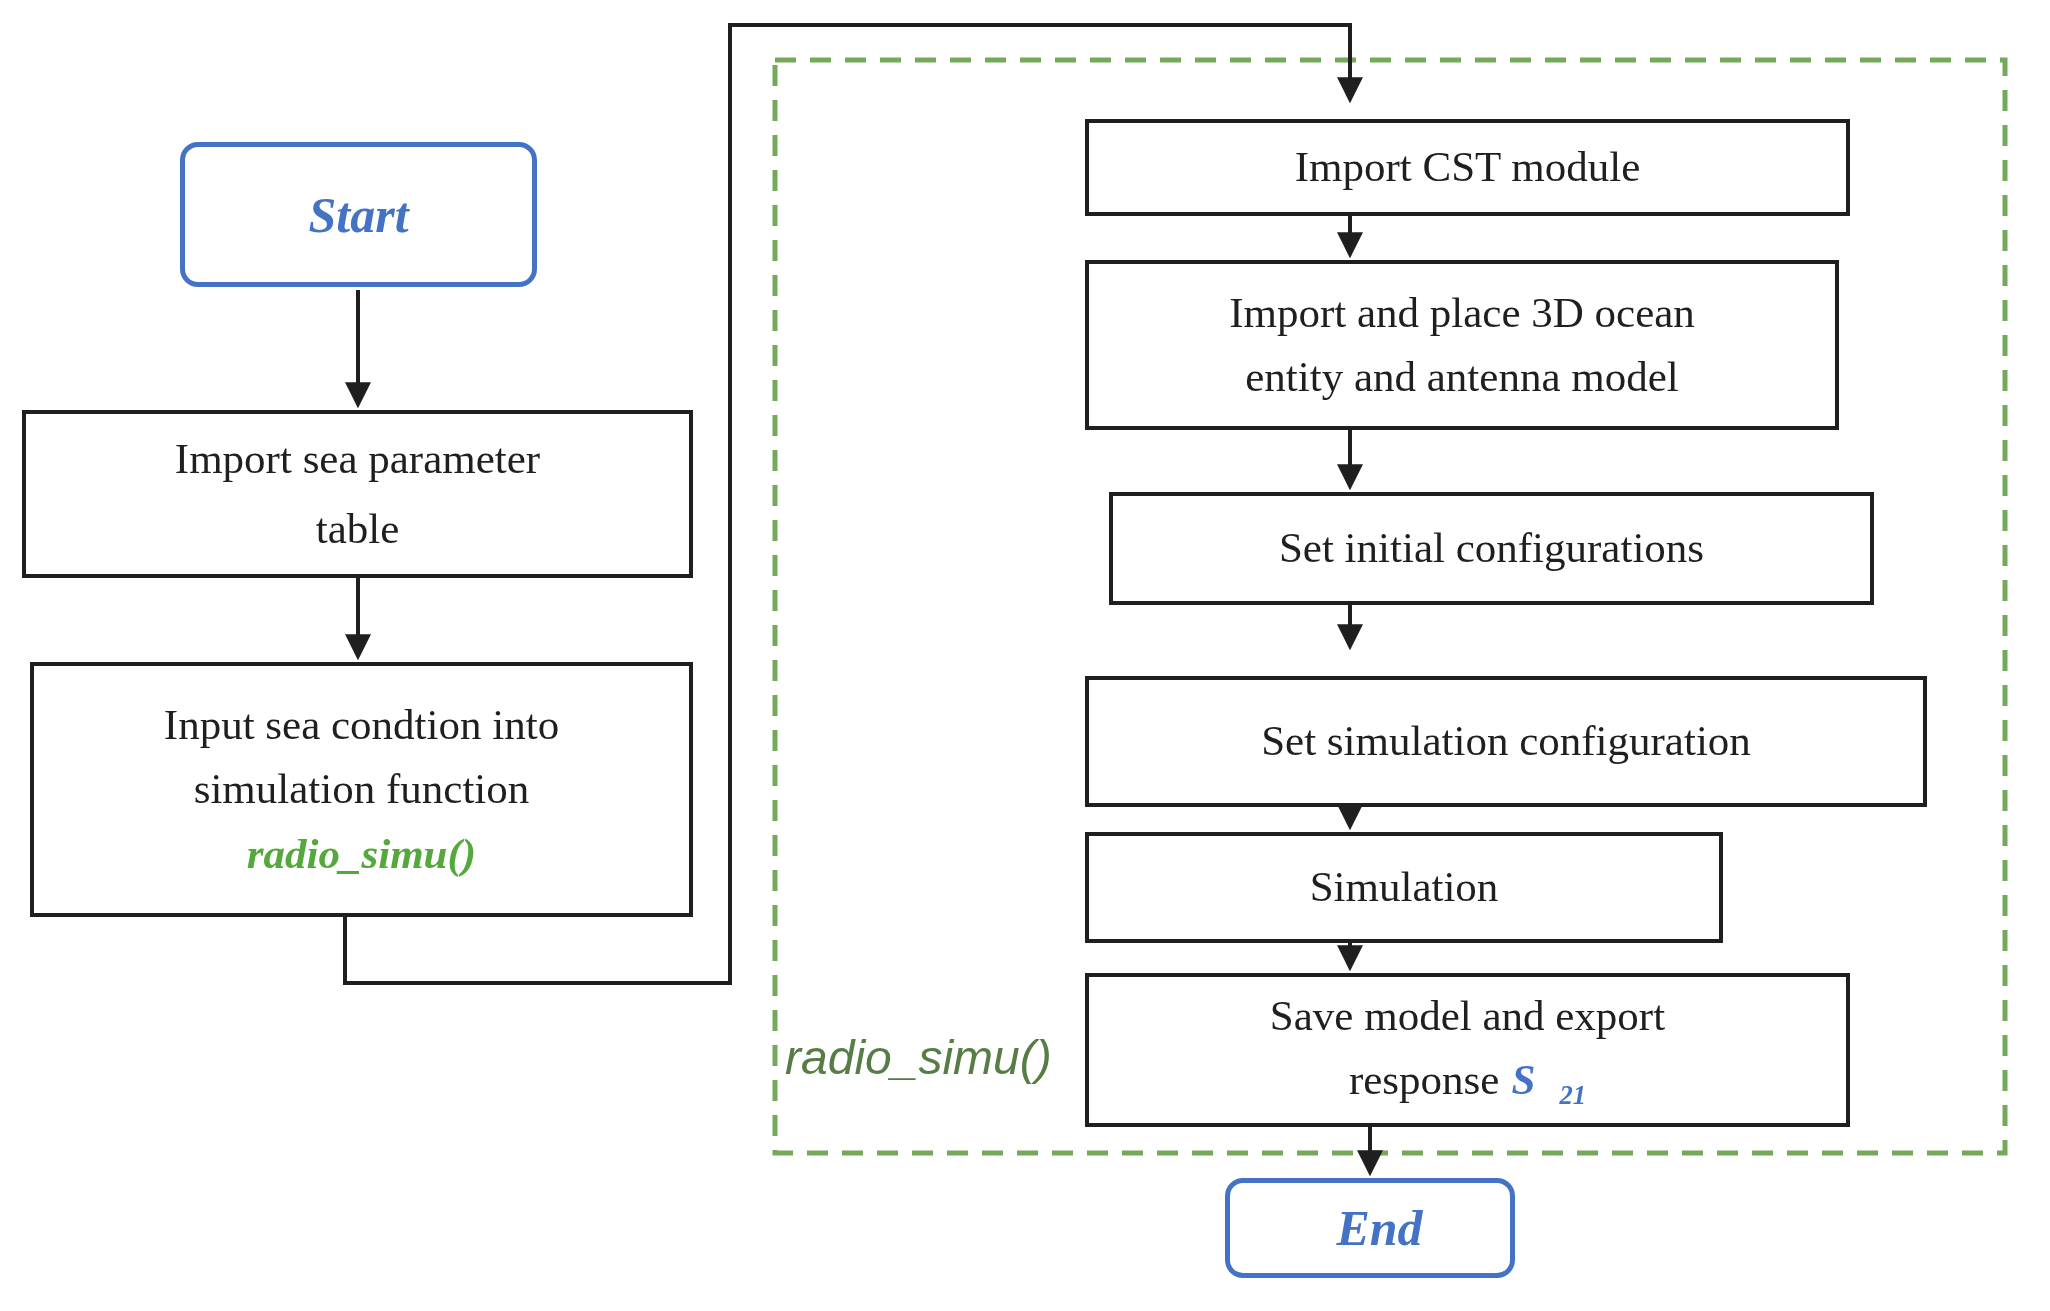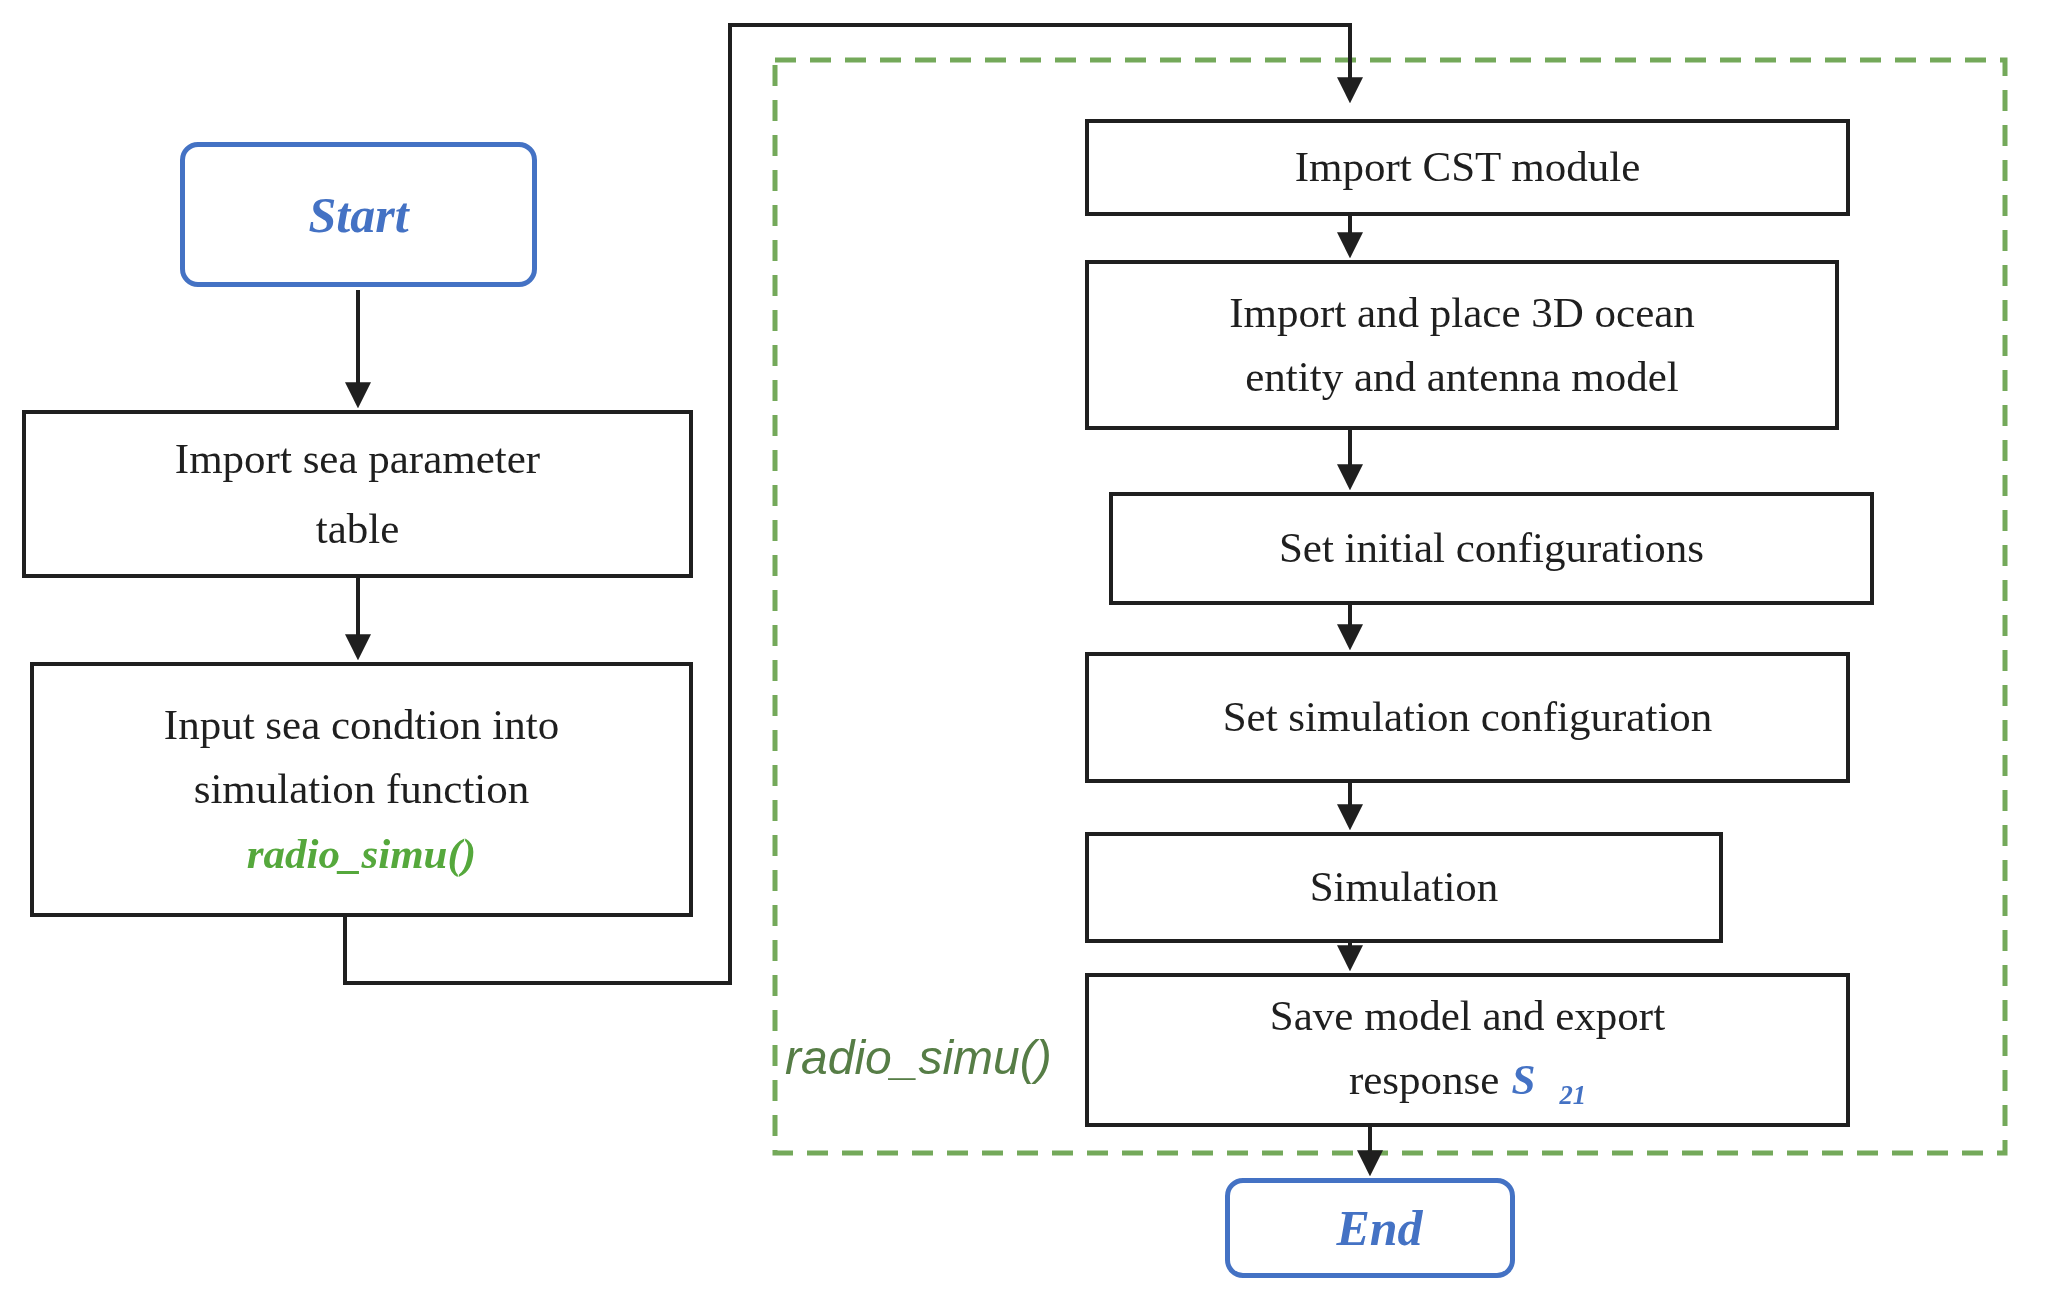--- a/index.html
+++ b/index.html
@@ -99,21 +99,21 @@
 
   <div class="node process" style="left:1085px;top:260px;width:754px;height:170px;">
     <span class="line">Import and place 3D ocean</span>
     <span class="line">entity and antenna model</span>
   </div>
 
   <div class="node process" style="left:1085px;top:492px;width:765px;height:113px;margin-left:24px;">
     <span class="line">Set initial configurations</span>
   </div>
 
-  <div class="node process" style="left:1085px;top:652px;width:765px;height:131px;">
+  <div class="node process" style="left:1085px;top:676px;width:842px;height:131px;">
     <span class="line">Set simulation configuration</span>
   </div>
 
   <div class="node process" style="left:1085px;top:832px;width:638px;height:111px;">
     <span class="line">Simulation</span>
   </div>
 
   <div class="node process" style="left:1085px;top:973px;width:765px;height:154px;">
     <span class="line">Save model and export</span>
     <span class="line">

